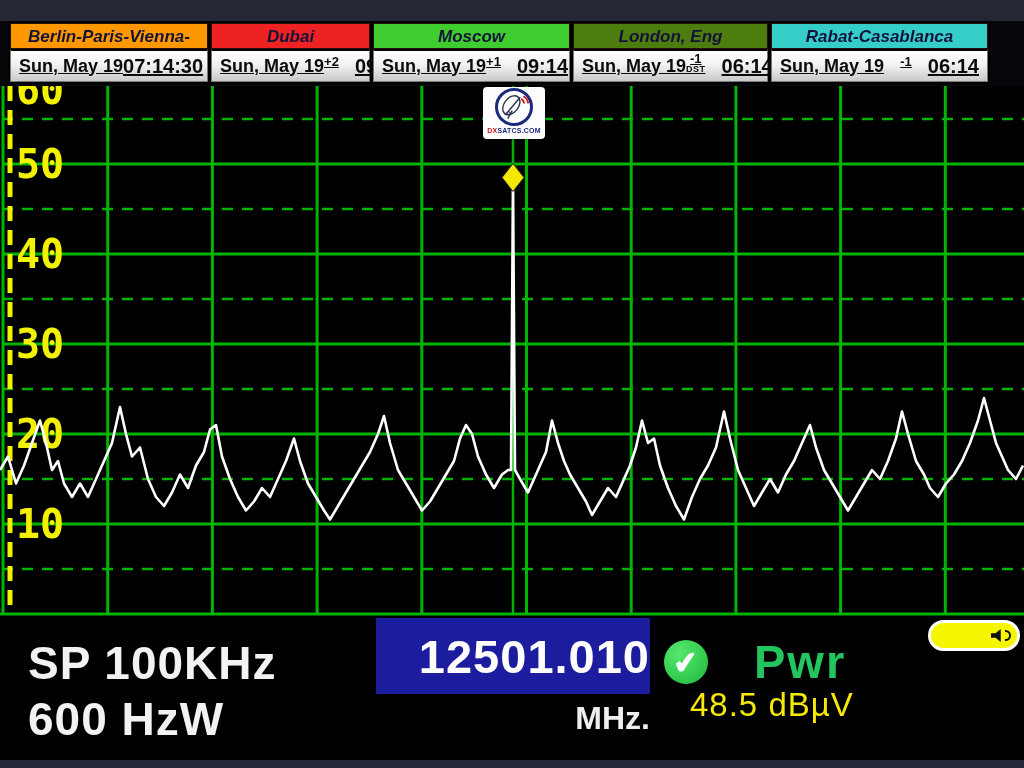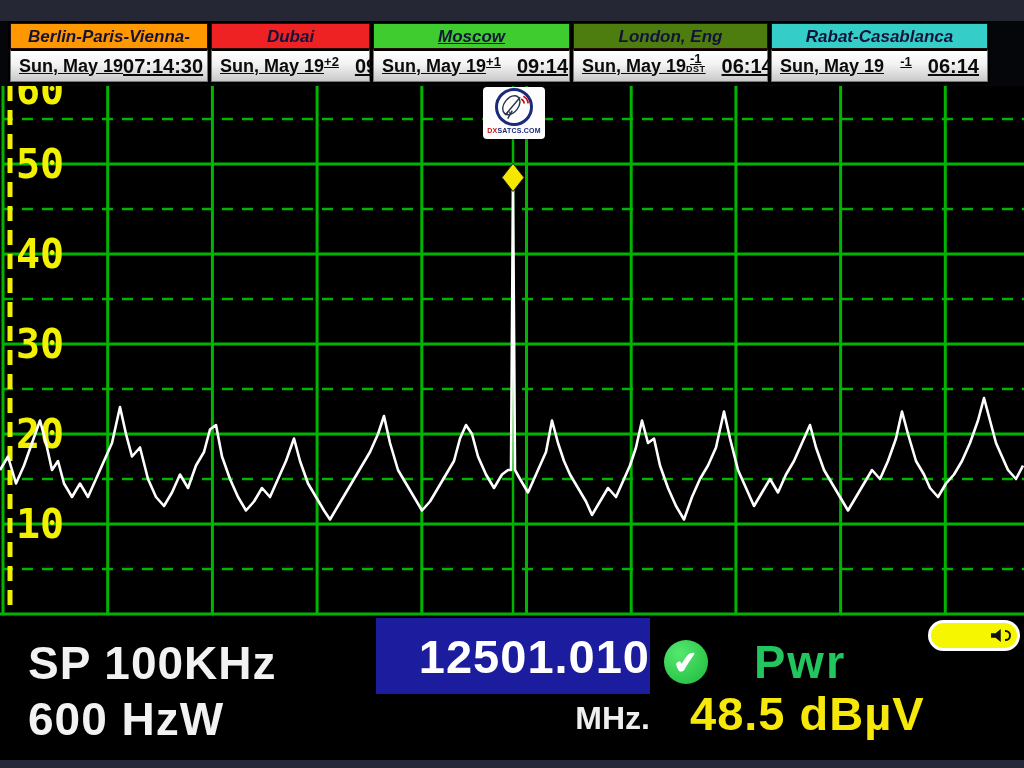--- a/index.html
+++ b/index.html
@@ -41,21 +41,21 @@
   .sp{position:absolute;left:28px;top:20px;font-size:46px;font-weight:800;letter-spacing:1px;}
   .bw{position:absolute;left:28px;top:76px;font-size:46px;font-weight:800;letter-spacing:1px;}
   .freq-box{position:absolute;left:376px;top:2px;width:274px;height:76px;background:#1c1c9e;
             display:flex;align-items:center;justify-content:flex-end;}
   .freq-box span{color:#fff;font-size:47px;font-weight:800;letter-spacing:1px;}
   .mhz{position:absolute;left:376px;top:84px;width:274px;text-align:right;font-size:32px;font-weight:800;color:#efefef;}
   .check{position:absolute;left:664px;top:24px;width:44px;height:44px;border-radius:50%;
          background:radial-gradient(circle at 35% 30%,#55e86e,#1db93c);display:flex;align-items:center;justify-content:center;}
   .check span{color:#fff;font-size:30px;font-weight:bold;transform:rotate(-6deg);}
   .pwr{position:absolute;left:754px;top:18px;font-size:47px;font-weight:800;color:#22c55e;letter-spacing:2px;}
-  .pwr-val{position:absolute;left:690px;top:70px;font-size:47px;font-weight:700;color:#f6e90a;letter-spacing:1px;white-space:nowrap;}
+  .pwr-val{position:absolute;left:690px;top:70px;font-size:33px;font-weight:400;color:#f6e90a;letter-spacing:1px;white-space:nowrap;}
   .pill{position:absolute;left:928px;top:4px;width:92px;height:31px;border-radius:17px;background:#f6f600;
         border:3px solid #fff;box-sizing:border-box;cursor:pointer;}
   .spk{position:absolute;left:60px;top:6px;width:13px;height:13px;background:#111;
        clip-path:polygon(0 32%,35% 32%,75% 0,75% 100%,35% 68%,0 68%);}
   .spk-wave{position:absolute;left:74px;top:7px;width:6px;height:11px;border:2px solid #111;border-left:none;
             border-radius:0 8px 8px 0;box-sizing:border-box;}
   .bottom-strip{position:absolute;left:0;top:144px;width:1024px;height:8px;background:#252838;}
 </style>
 </head>
 <body>
@@ -76,21 +76,21 @@
           <div class="city-header" style="background: rgb(238, 34, 34);">Dubai</div>
           <div class="time-row">
             <span class="date">Sun, May 19</span>
             <span class="off">
               <span class="off-num">+2</span>
             </span>
             <span class="time">09:14</span>
           </div>
         </div>
         <div class="clock-cell" style="width: 197px;">
-          <div class="city-header" style="background: rgb(62, 204, 46); text-decoration: underline;">Moscow</div>
+          <div class="city-header" style="background: rgb(62, 204, 46);">Moscow</div>
           <div class="time-row">
             <span class="date">Sun, May 19</span>
             <span class="off">
               <span class="off-num">+1</span>
             </span>
             <span class="time">09:14</span>
           </div>
         </div>
         <div class="clock-cell" style="width: 195px;">
           <div class="city-header" style="background: #4d7c0f;">London, Eng</div>

